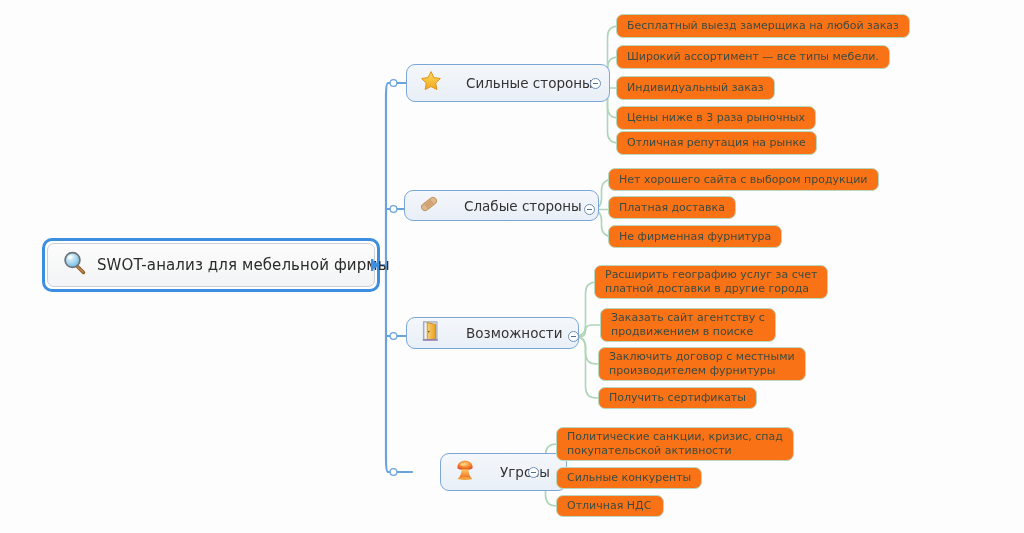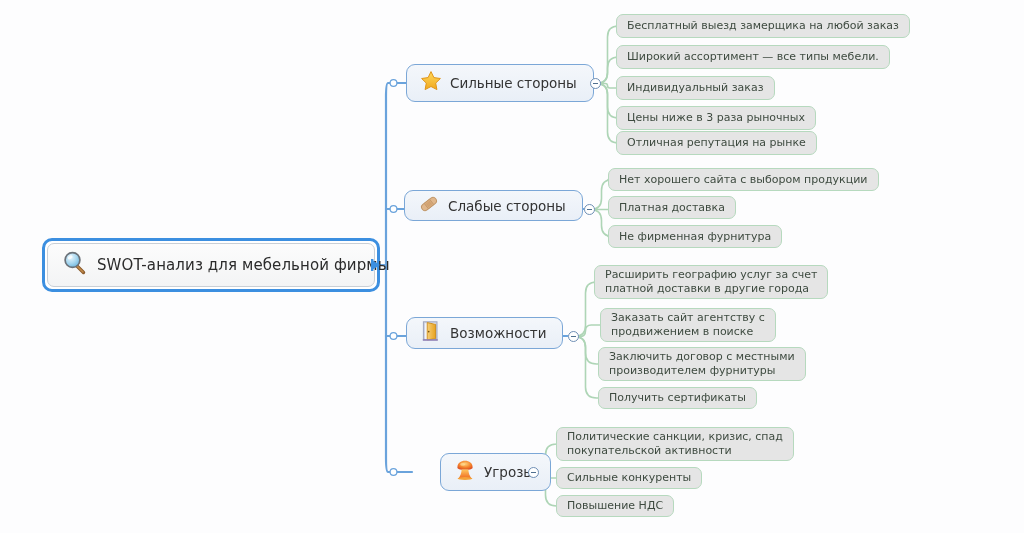--- a/index.html
+++ b/index.html
@@ -59,42 +59,42 @@
     width: 14px;
     height: 16px;
   }
 
   
   .branch-node {
     position: absolute;
     box-sizing: border-box;
     display: flex;
     align-items: center;
-    gap: 8px;
+    gap: 24px;
     padding: 0 16px 0 13px;
     border: 1px solid #7ba7d7;
     border-radius: 9px;
     background: linear-gradient(180deg,#f4f7fb 0%,#e9eff7 100%);
   }
   .branch-label {
     font-size: 13.5px;
     color: #333333;
     white-space: nowrap;
   }
 
   
   .leaf-node {
     position: absolute;
     box-sizing: border-box;
     display: flex;
     align-items: center;
     padding: 0 10px;
     border: 1px solid #b6d9be;
     border-radius: 7px;
-    background: #e5e5e5;
+    background: #f97316;
   }
   .leaf-label {
     font-size: 11px;
     color: #3d4a3f;
     line-height: 14px;
     white-space: pre-line;
   }
 
   
   .toggle {
@@ -313,17 +313,17 @@
       </div>
       <div class="toggle" style="left: 528px; top: 467px;"></div>
       <div class="leaf-node" style="left: 556px; top: 427px; min-width: 206px; min-height: 34px;">
         <span class="leaf-label">Политические санкции, кризис, спад
 покупательской активности</span>
       </div>
       <div class="leaf-node" style="left: 556px; top: 467px; min-width: 128px; min-height: 22px;">
         <span class="leaf-label">Сильные конкуренты</span>
       </div>
       <div class="leaf-node" style="left: 556px; top: 495px; min-width: 108px; min-height: 22px;">
-        <span class="leaf-label">Повышение НДС</span>
+        <span class="leaf-label">Отличная НДС</span>
       </div>
     </div>
 
 </div>
 
 </body></html>

